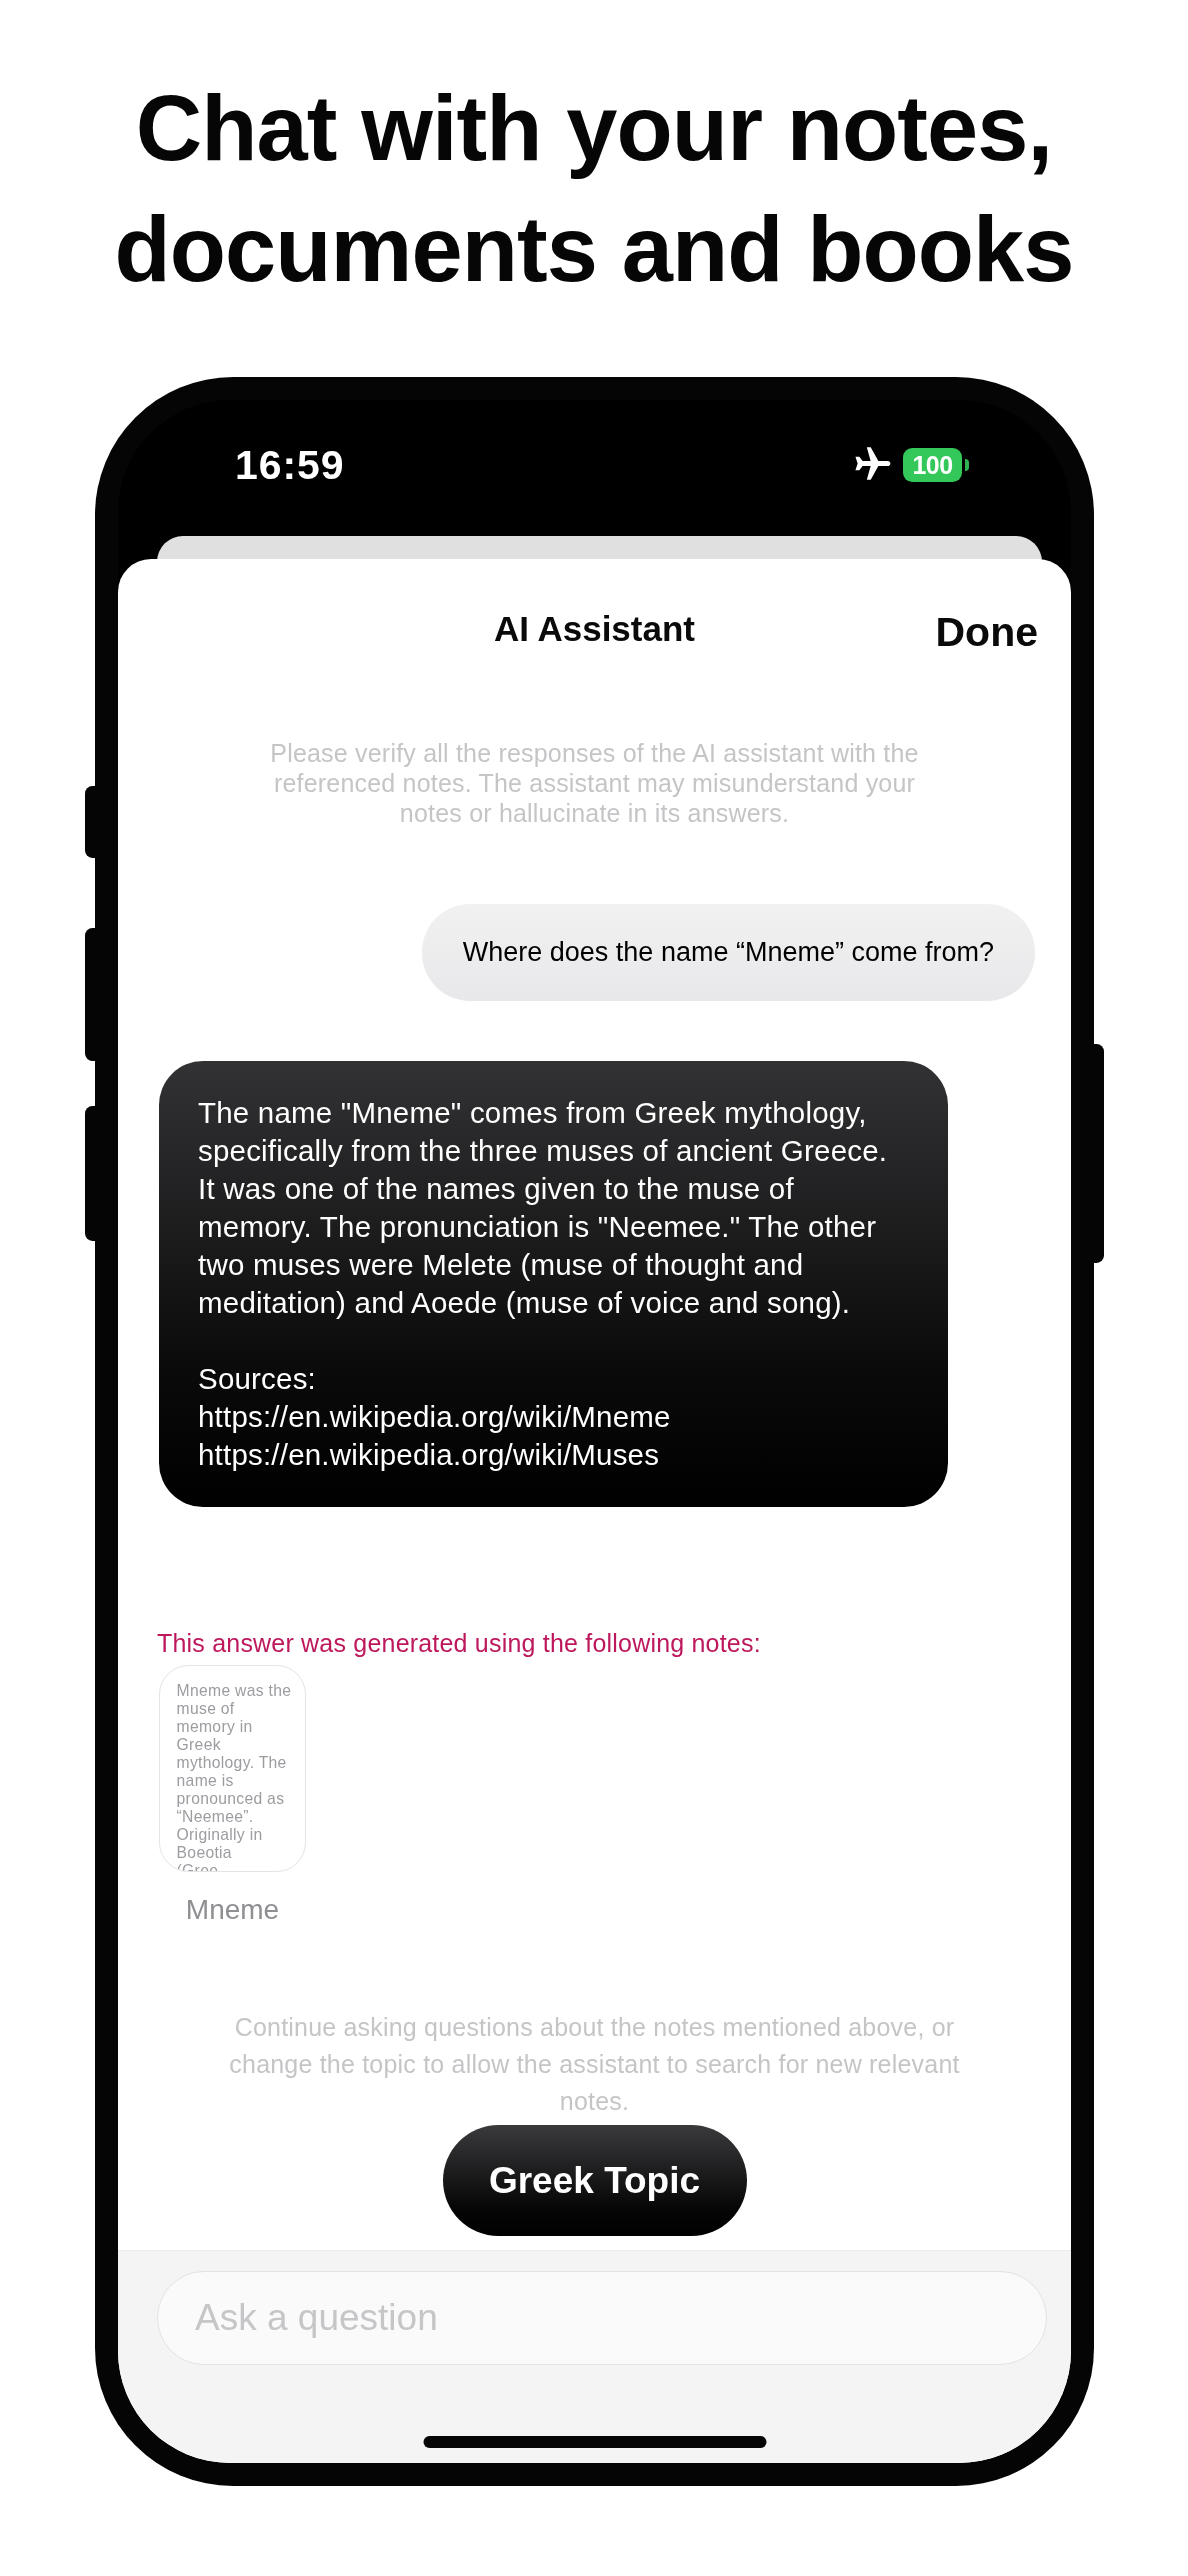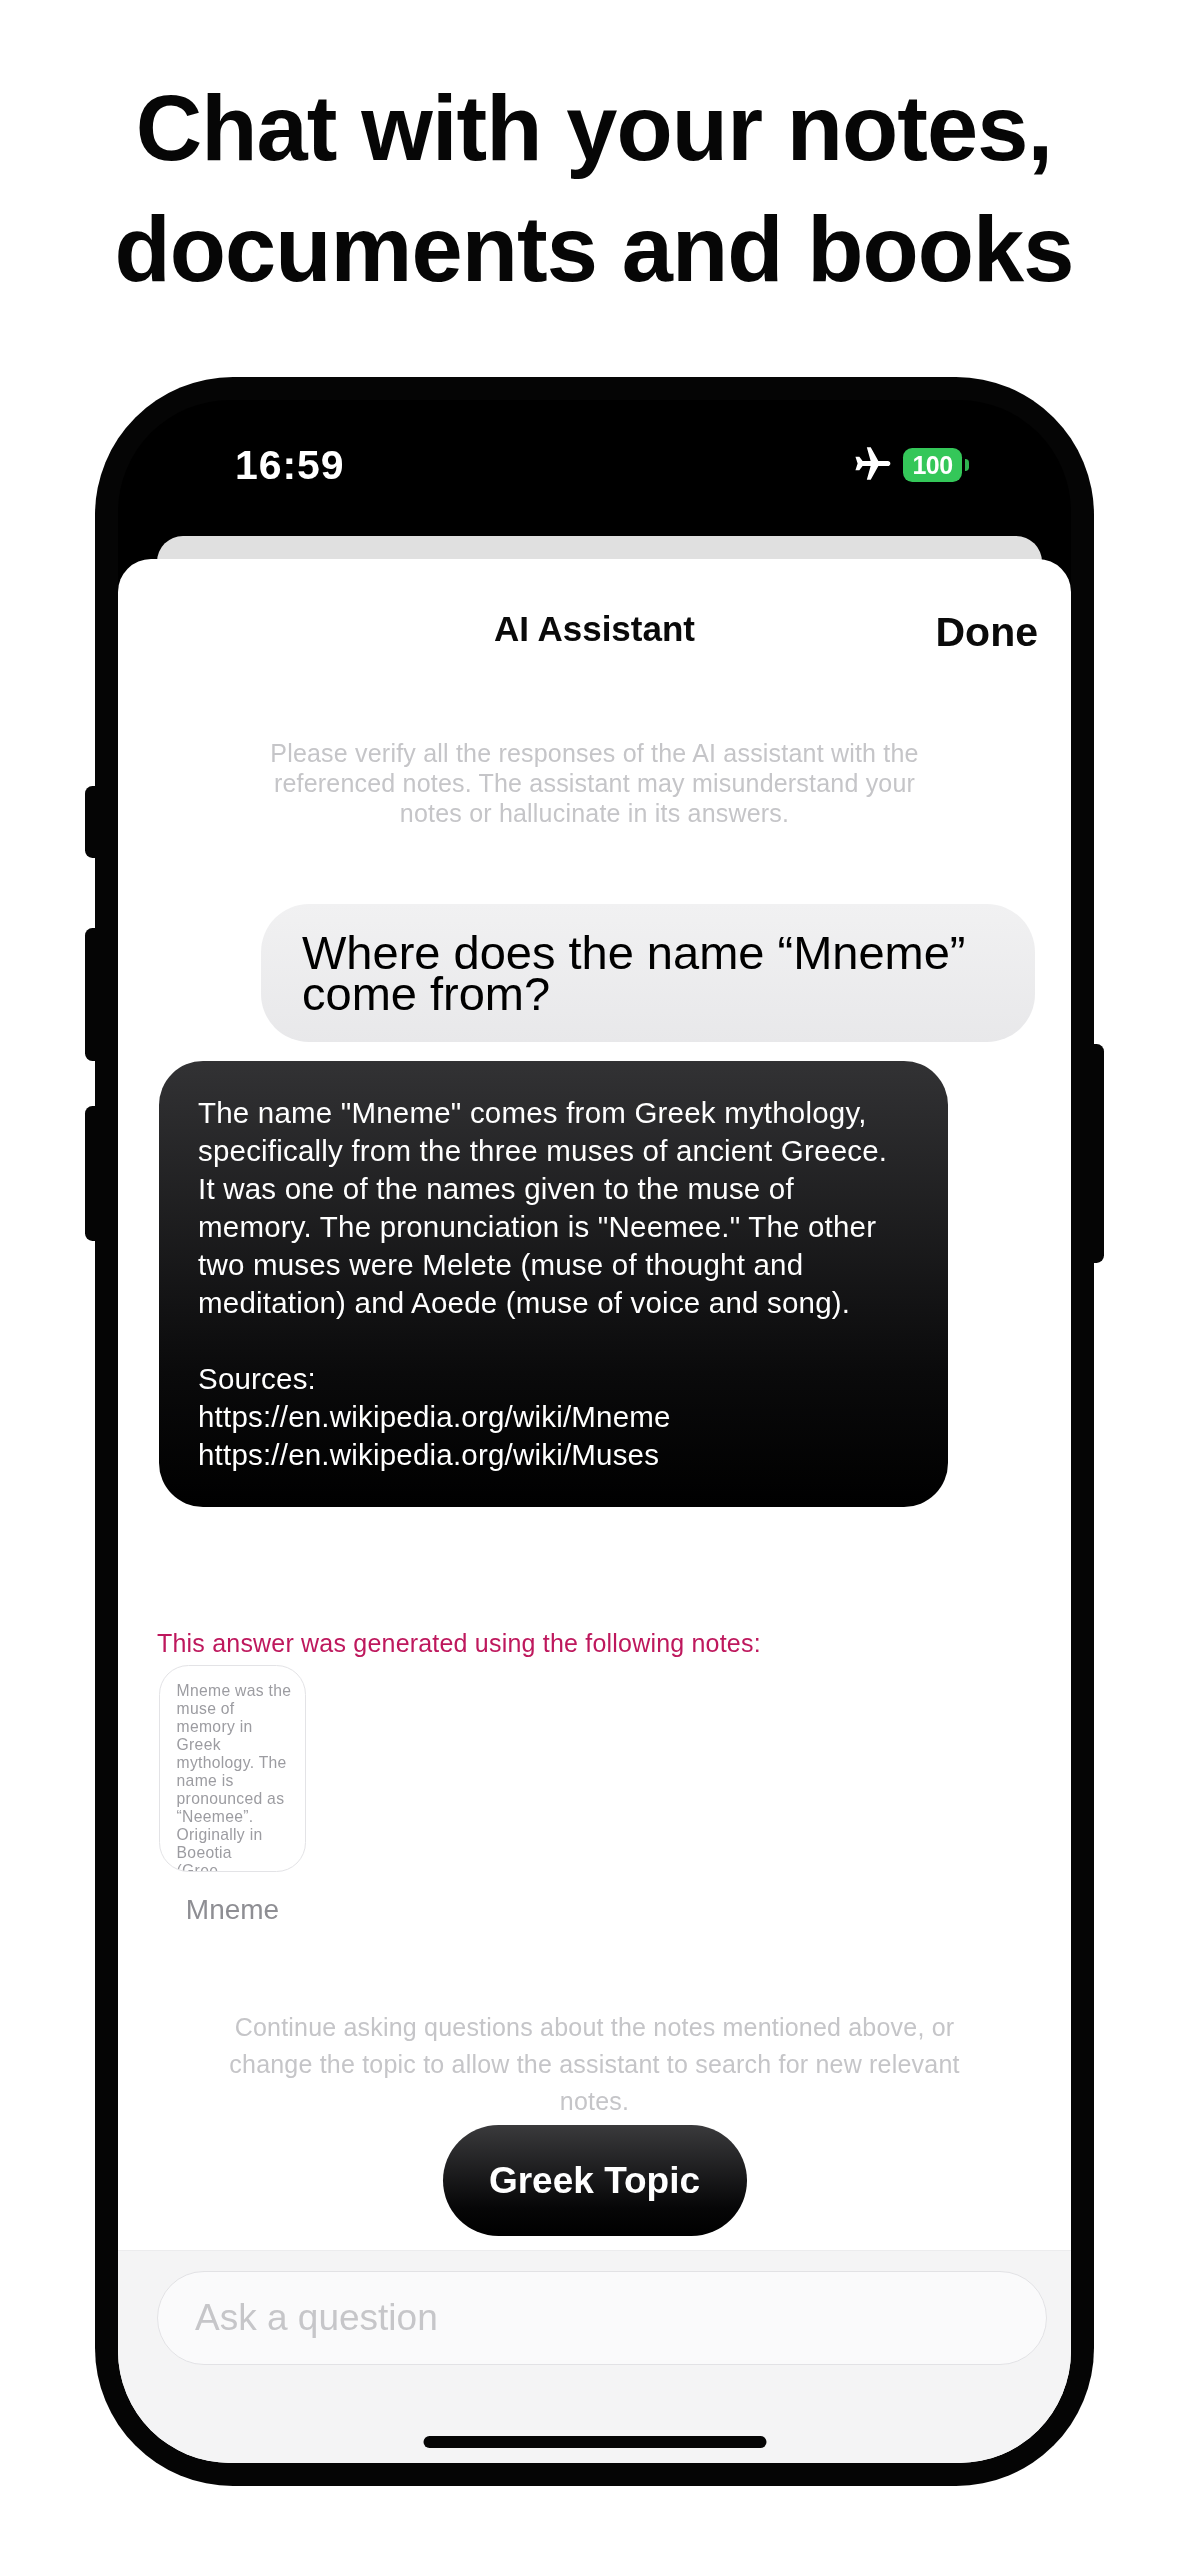--- a/index.html
+++ b/index.html
@@ -47,21 +47,21 @@
   .done-btn{position:absolute;top:50px;right:33px;font-size:41px;font-weight:700;
     color:#0a0a0a;background:none;border:none;padding:0;cursor:pointer;
     font-family:Liberation Sans, sans-serif;}
 
   .disclaimer{position:absolute;top:179px;left:50%;transform:translateX(-50%);
     width:709px;text-align:center;font-size:25px;line-height:30px;color:#c5c5c8;
     letter-spacing:0.2px;}
 
   .user-bubble{position:absolute;top:345px;right:36px;max-width:774px;
     background:linear-gradient(180deg,#f1f1f2,#e8e8ea);border-radius:48px;
-    padding:28px 41px;font-size:47px;line-height:41px;color:#000;box-sizing:border-box;}
+    padding:28px 41px;font-size:27px;line-height:41px;color:#000;box-sizing:border-box;}
 
   .ai-bubble{position:absolute;top:502px;left:41px;width:789px;box-sizing:border-box;
     background:linear-gradient(180deg,#323234,#0a0a0b 70%,#000);border-radius:44px;
     padding:33px 39px;color:#fff;font-size:29.5px;line-height:38px;letter-spacing:0.2px;
     white-space:pre-line;}
 
   .notes-caption{position:absolute;top:1070px;left:39px;font-size:25px;color:#be185d;
     letter-spacing:0.2px;}
 
   .note-card{position:absolute;top:1106px;left:41px;width:147px;height:207px;

